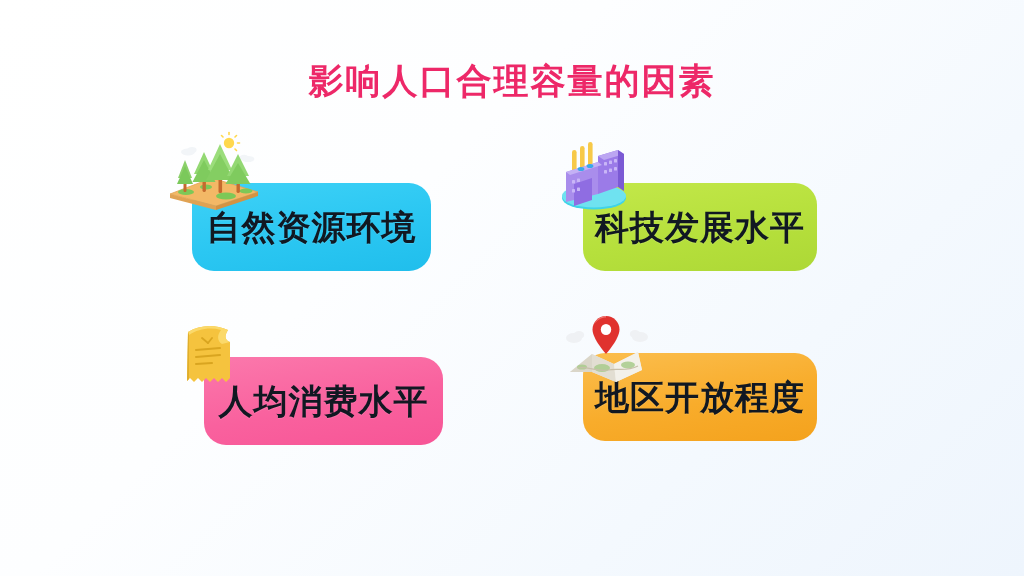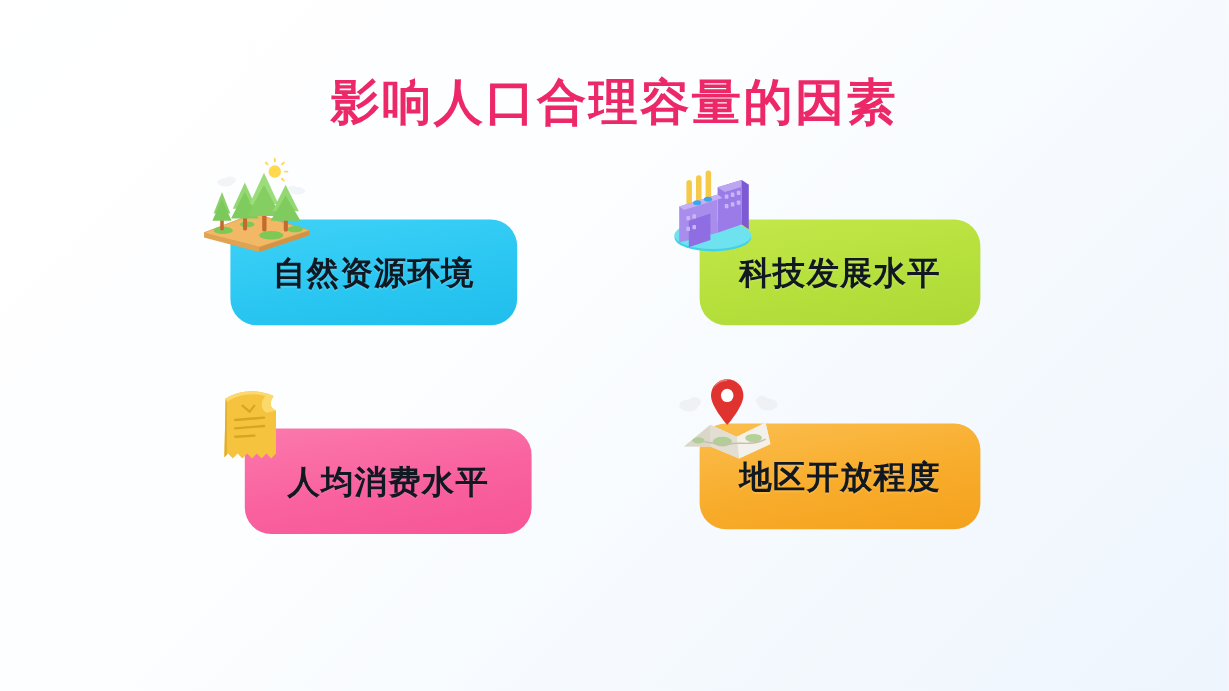--- a/index.html
+++ b/index.html
@@ -21,21 +21,21 @@
     overflow: hidden;
   }
 
   
   #title {
     position: absolute;
     top: 58px;
     left: 0;
     width: 1024px;
     text-align: center;
-    font-size: 41px;
+    font-size: 35px;
     font-weight: bold;
     letter-spacing: 2px;
     color: #ED2868;
     white-space: nowrap;
   }
 
   
   .card {
     position: absolute;
     border-radius: 22px;
@@ -46,21 +46,21 @@
     left: 0;
     top: 0;
     width: 100%;
     height: 100%;
     border-radius: 22px;
     display: flex;
     align-items: center;
     justify-content: center;
   }
   .card-label {
-    font-size: 27px;
+    font-size: 34px;
     font-weight: bold;
     color: #111822;
     letter-spacing: 1px;
     white-space: nowrap;
     text-shadow: 0 1px 0 rgba(255,255,255,0.12);
     position: relative;
     top: 1px;
   }
 
   

